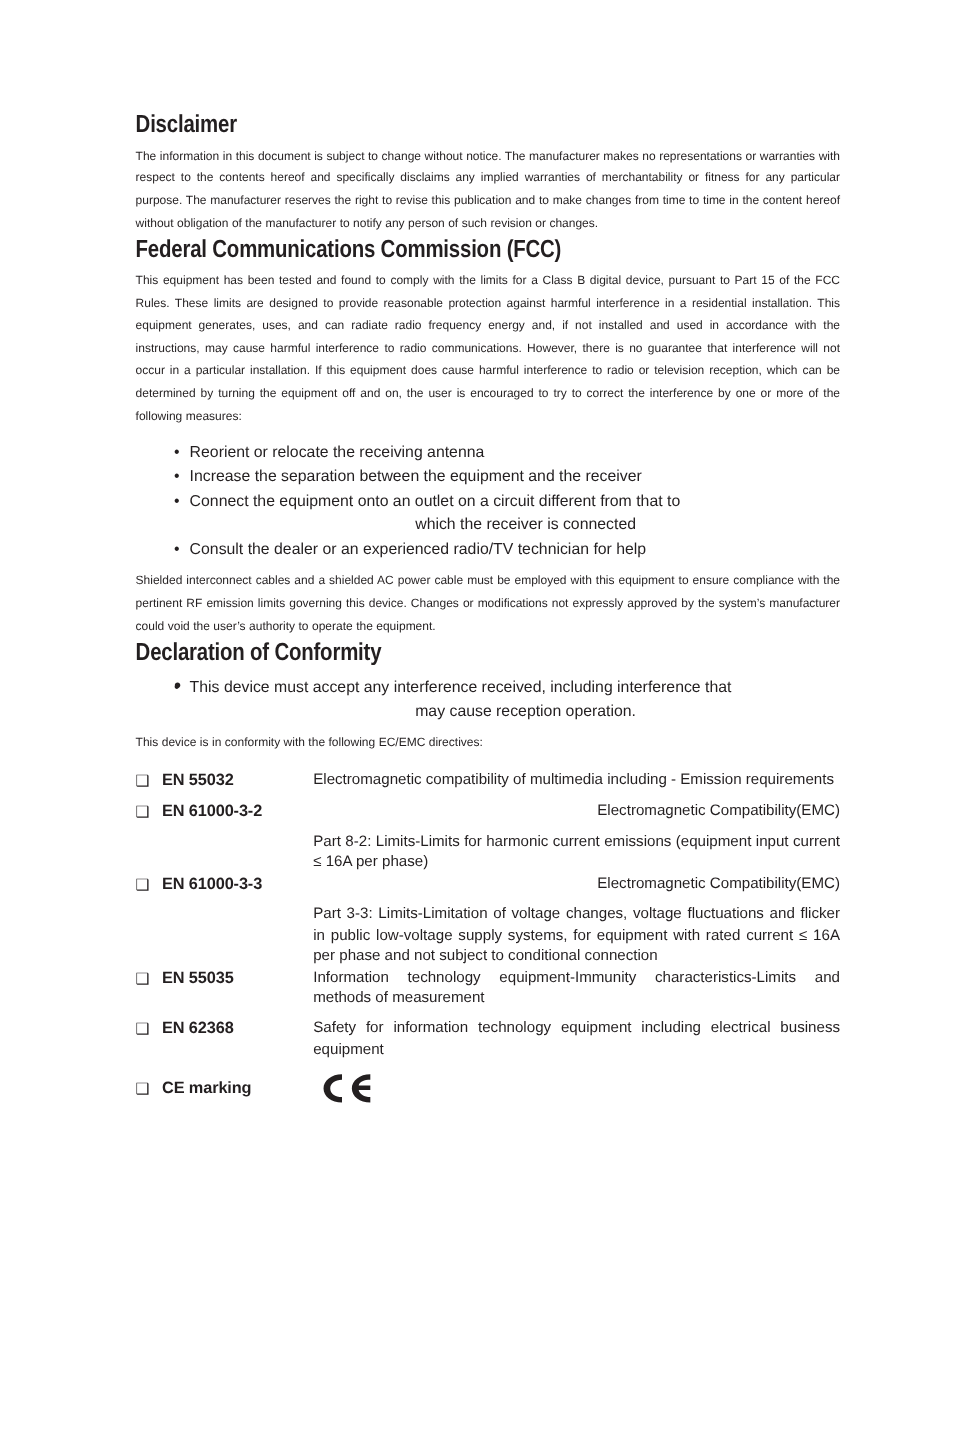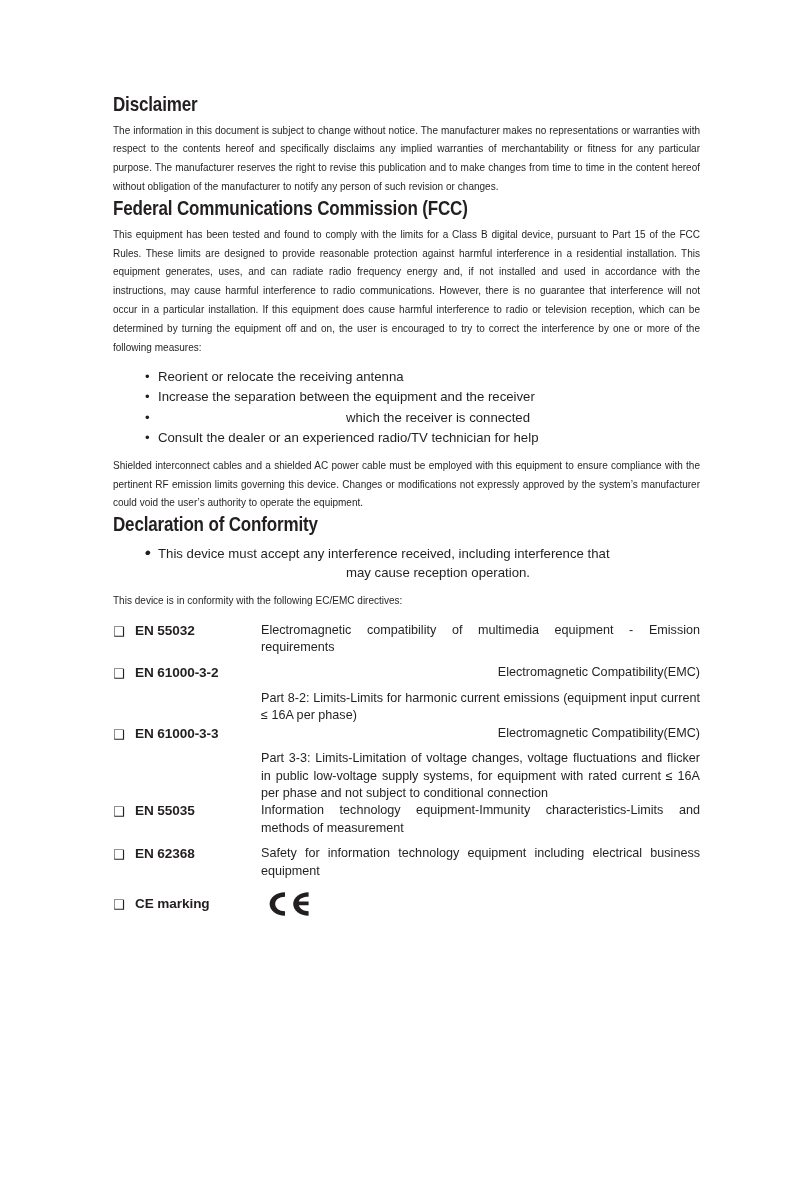--- a/index.html
+++ b/index.html
@@ -186,20 +186,21 @@
       <li>
         <span class="bullet-mark">•</span>
         <span>Reorient or relocate the receiving antenna</span>
       </li>
       <li>
         <span class="bullet-mark">•</span>
         <span>Increase the separation between the equipment and the receiver</span>
       </li>
       <li class="justified">
         <span class="bullet-mark">•</span>
+        <span> Connect the equipment onto an outlet on a circuit different from that to</span>
         <span class="li-second-line">which the receiver is connected</span>
       </li>
       <li>
         <span class="bullet-mark">•</span>
         <span>Consult the dealer or an experienced radio/TV technician for help</span>
       </li>
     </ul>
 
     <p class="body-text">Shielded interconnect cables and a shielded AC power cable must be employed with this equipment to ensure compliance with the pertinent RF emission limits governing this device. Changes or modifications not expressly approved by the system’s manufacturer could void the user’s authority to operate the equipment.</p>
 
@@ -216,21 +217,21 @@
       </li>
     </ul>
 
     <p class="body-text">This device is in conformity with the following EC/EMC directives:</p>
 
     <div class="standards">
 
       <div class="std-row">
         <span class="std-check">❑</span>
         <span class="std-code">EN 55032</span>
-        <span class="std-desc">Electromagnetic compatibility of multimedia equipment - Emission requirements</span>
+        <span class="std-desc">Electromagnetic compatibility of multimedia including - Emission requirements</span>
       </div>
 
       <div class="std-row">
         <span class="std-check">❑</span>
         <span class="std-code">EN 61000-3-2</span>
         <span class="std-desc left">Electromagnetic Compatibility(EMC)</span>
       </div>
       <div class="std-sub">Part 8-2: Limits-Limits for harmonic current emissions (equipment input current ≤ 16A per phase)</div>
 
       <div class="std-row">

